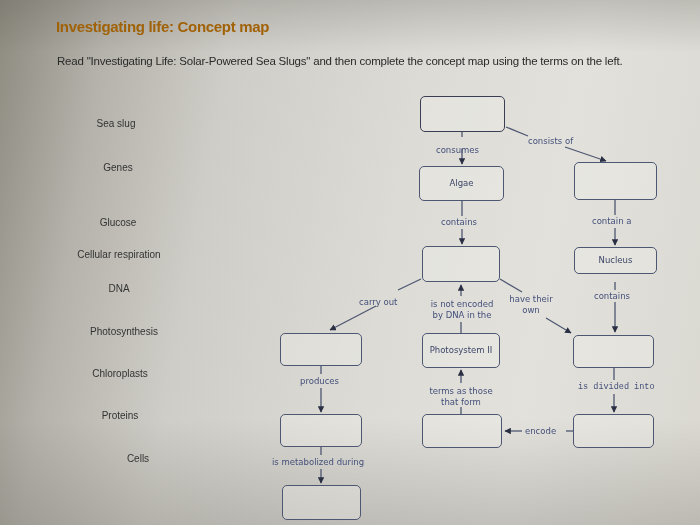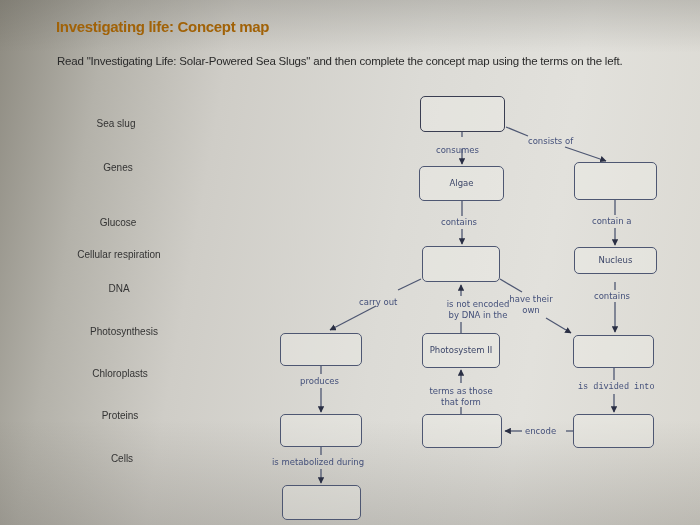--- a/index.html
+++ b/index.html
@@ -48,21 +48,21 @@
 <div class="instr">Read "Investigating Life: Solar-Powered Sea Slugs" and then complete the concept map using the terms on the left.</div>
 
 <div class="term" style="left:76px;top:118px;">Sea slug</div>
 <div class="term" style="left:78px;top:162px;">Genes</div>
 <div class="term" style="left:78px;top:197px;margin-top:20px;">Glucose</div>
 <div class="term" style="left:77px;top:236px;width:84px;margin-top:13px;">Cellular respiration</div>
 <div class="term" style="left:79px;top:283px;">DNA</div>
 <div class="term" style="left:84px;top:326px;">Photosynthesis</div>
 <div class="term" style="left:80px;top:368px;">Chloroplasts</div>
 <div class="term" style="left:80px;top:410px;">Proteins</div>
-<div class="term" style="left:82px;top:453px;">Cells</div>
+<div class="term" style="left:98px;top:453px;">Cells</div>
 
 <svg class="lines" width="700" height="525">
   <defs>
     <marker id="ah" viewBox="0 0 10 10" refX="9" refY="5" markerWidth="5" markerHeight="5" orient="auto">
       <path d="M0,0 L10,5 L0,10 z" fill="#2a2f44"></path>
     </marker>
   </defs>
   <g stroke="#4e5772" stroke-width="1.3" fill="none">
 
     <line x1="462" y1="132" x2="462" y2="137"></line>
@@ -118,19 +118,19 @@
 <div class="box" style="left:422px;top:414px;width:80px;height:34px;"></div>
 <div class="box" style="left:573px;top:414px;width:81px;height:34px;"></div>
 <div class="box" style="left:282px;top:485px;width:79px;height:35px;"></div>
 
 <div class="lbl" style="left:436px;top:145px;">consumes</div>
 <div class="lbl" style="left:528px;top:136px;">consists of</div>
 <div class="lbl" style="left:441px;top:217px;">contains</div>
 <div class="lbl" style="left:592px;top:216px;">contain a</div>
 <div class="lbl" style="left:594px;top:291px;">contains</div>
 <div class="lbl" style="left:359px;top:297px;">carry out</div>
-<div class="lbl" style="left:427px;top:299px;width:70px;white-space:normal;margin-left:16px;">is not encoded by DNA in the</div>
+<div class="lbl" style="left:427px;top:299px;width:70px;white-space:normal;">is not encoded by DNA in the</div>
 <div class="lbl" style="left:505px;top:294px;width:52px;white-space:normal;">have their own</div>
 <div class="lbl" style="left:300px;top:376px;">produces</div>
 <div class="lbl" style="left:427px;top:386px;width:68px;white-space:normal;">terms as those that form</div>
 <div class="lbl" style="left:578px;top:382px;font-family:Liberation Mono, monospace;">is divided into</div>
 <div class="lbl" style="left:525px;top:426px;">encode</div>
 <div class="lbl" style="left:272px;top:457px;">is metabolized during</div>
 
 </body></html>

